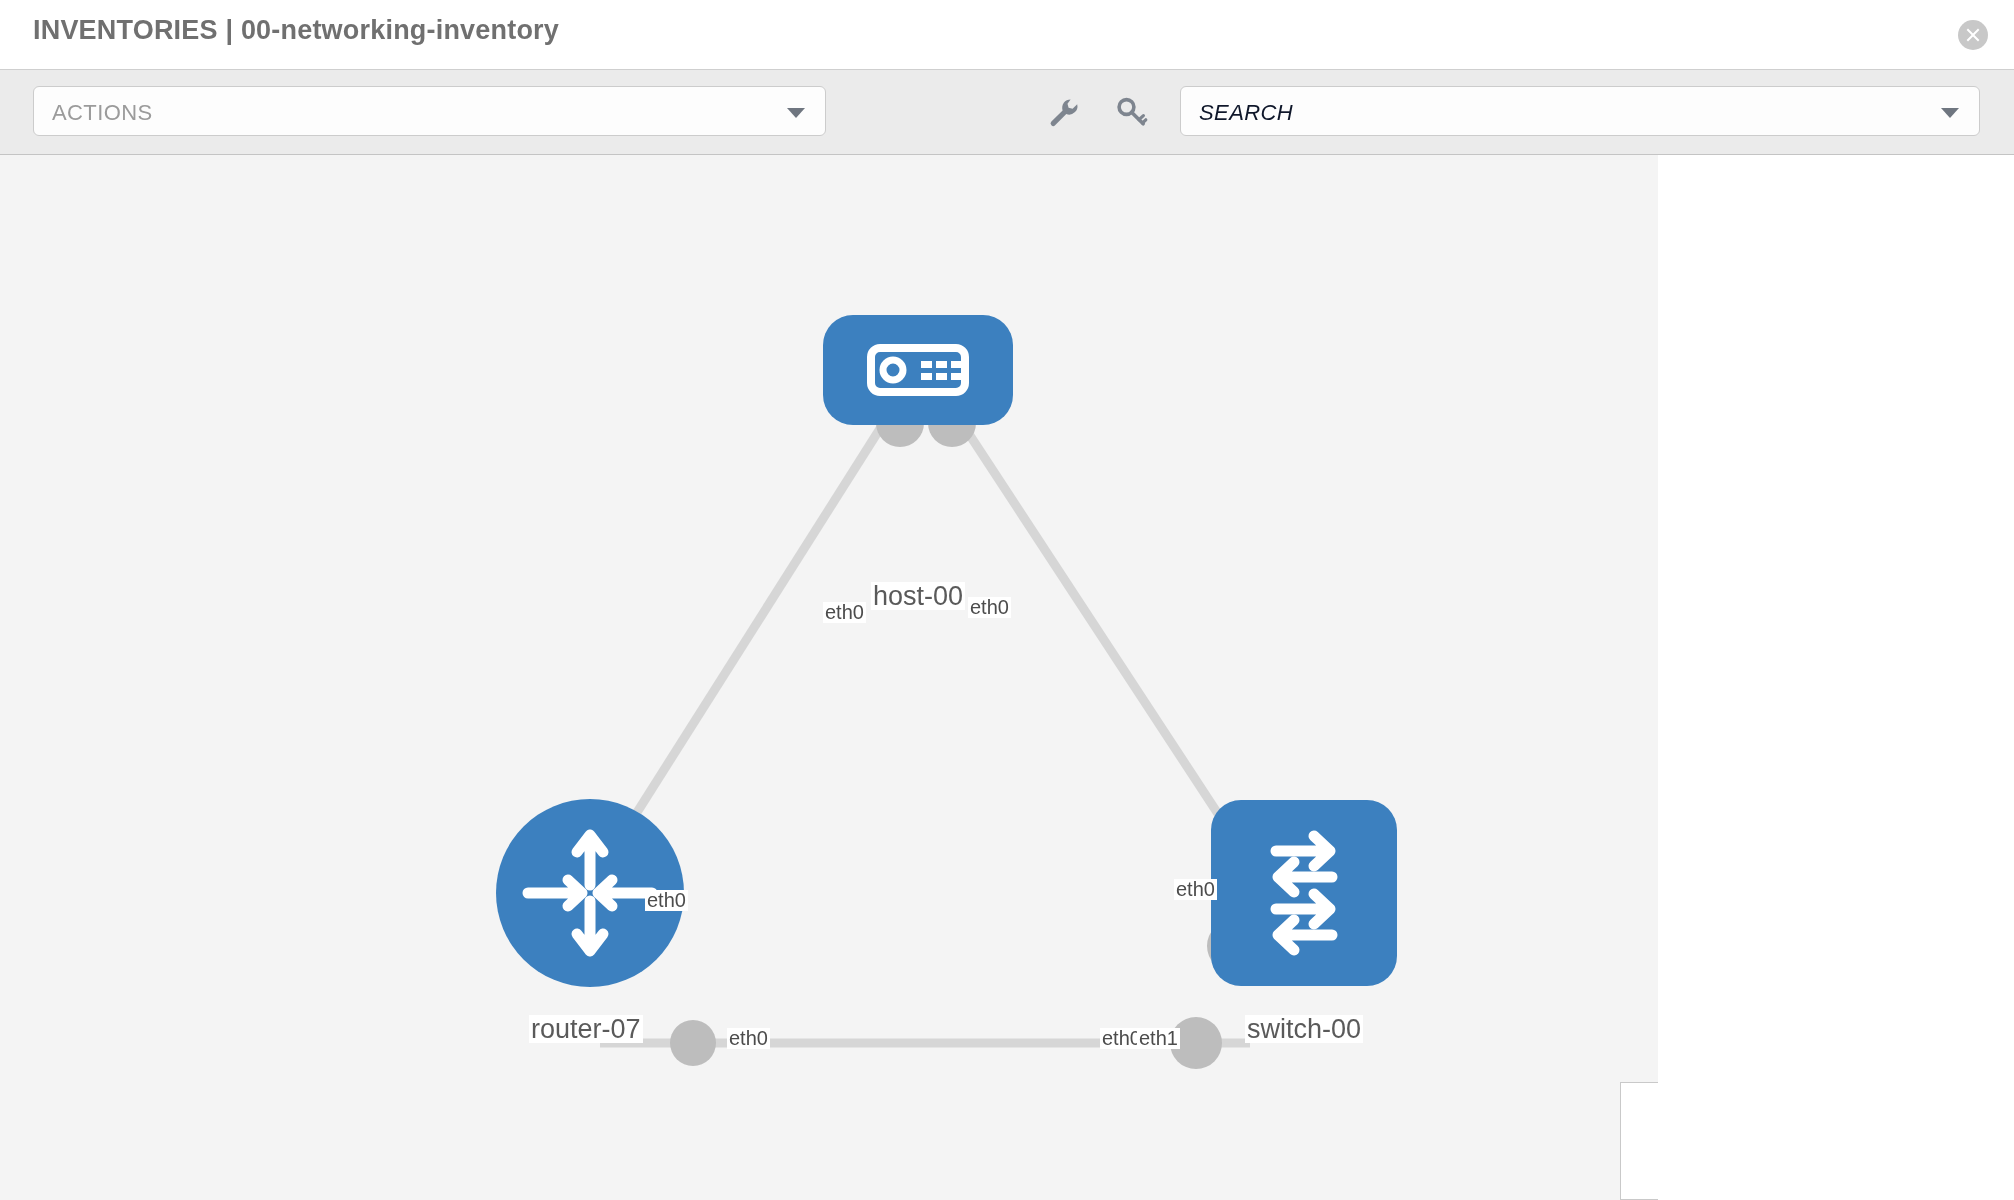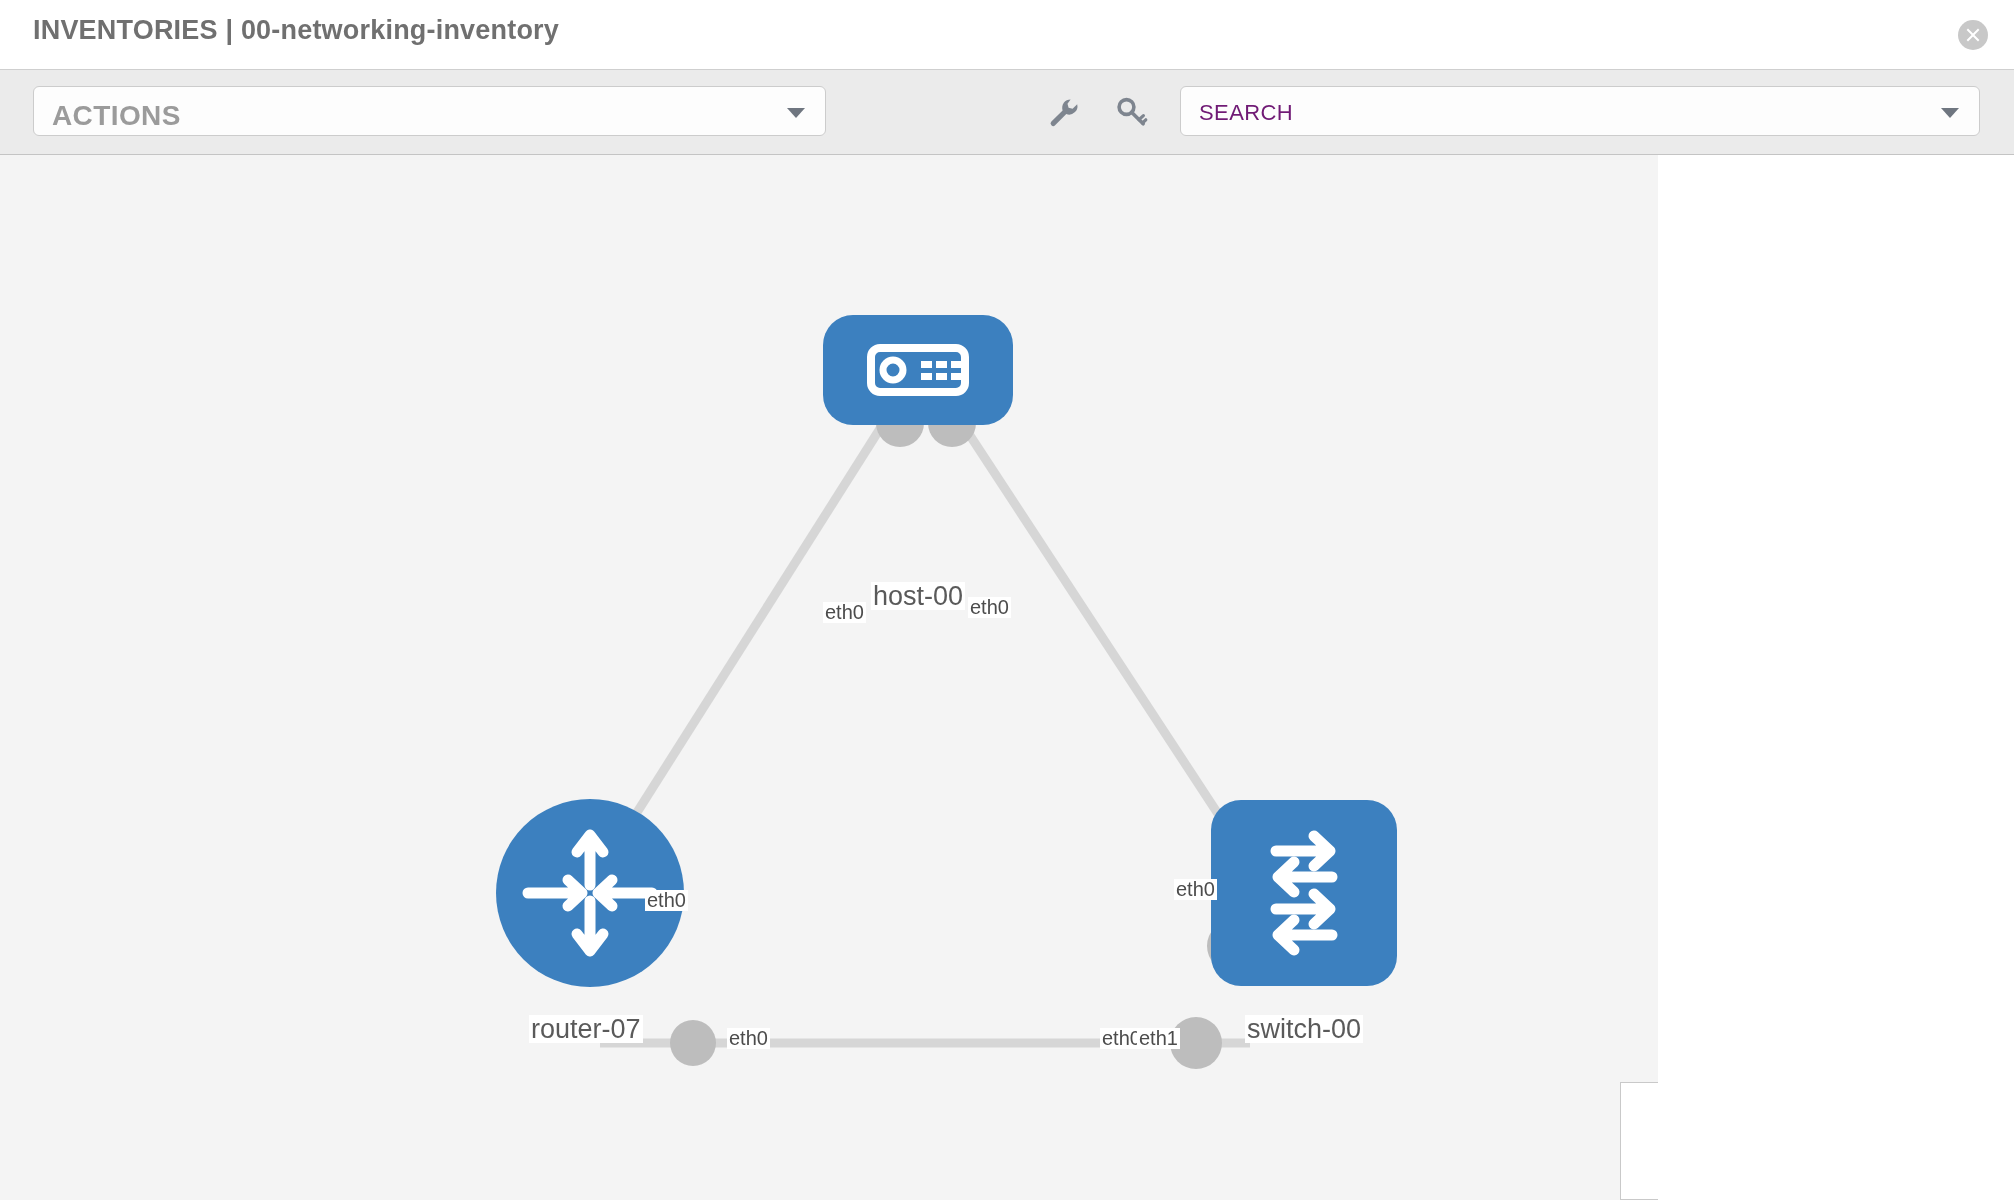--- a/index.html
+++ b/index.html
@@ -66,24 +66,23 @@
     height: 50px;
     background: #fdfdfd;
     border: 1px solid #cccccc;
     border-radius: 6px;
     box-sizing: border-box;
   }
   .actions-select .label {
     position: absolute;
     left: 18px;
     top: 13px;
-    font-size: 28px;
+    font-size: 22px;
     color: #9b9b9b;
     letter-spacing: 0.4px;
-    font-weight: bold;
   }
   .caret {
     position: absolute;
     right: 20px;
     top: 21px;
     width: 0; height: 0;
     border-left: 9px solid transparent;
     border-right: 9px solid transparent;
     border-top: 10px solid #6f7680;
   }
@@ -106,22 +105,23 @@
     background: #fdfdfd;
     border: 1px solid #cccccc;
     border-radius: 6px;
     box-sizing: border-box;
   }
   .search-box .label {
     position: absolute;
     left: 18px;
     top: 13px;
     font-size: 22px;
-    color: #701a75;
+    color: #0f172a;
     letter-spacing: 0.4px;
+    font-style: italic;
   }
 
   
   .canvas {
     position: absolute;
     left: 0; top: 155px;
     width: 1658px;
     height: 1045px;
     background: #f4f4f4;
     overflow: hidden;

